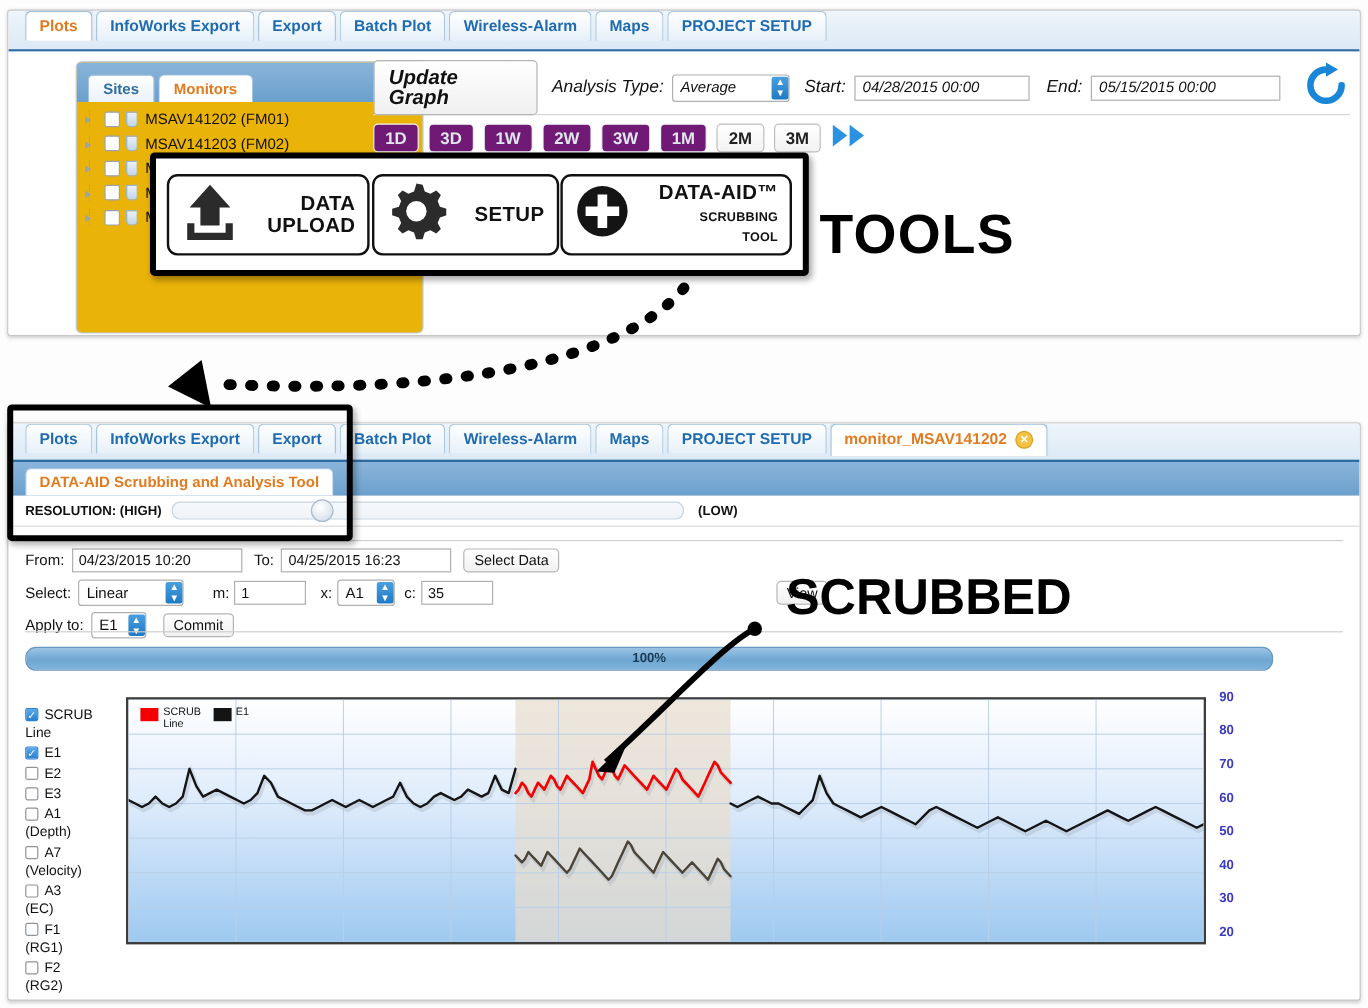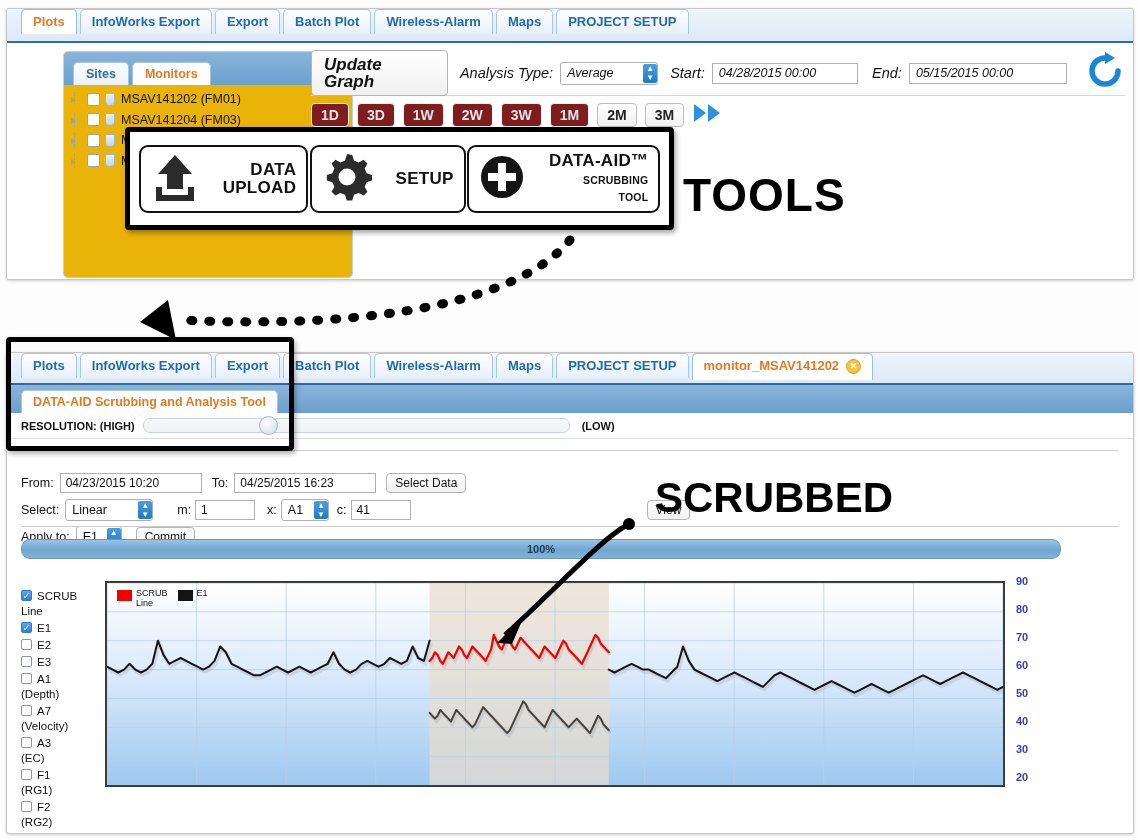--- a/index.html
+++ b/index.html
@@ -142,21 +142,21 @@
   #rangeRow{
     position:absolute;left:304px;top:52px;right:8px;height:40px;
     display:flex;align-items:center;
   }
   .rbtn{
     font-size:14px;font-weight:bold;color:#222;
     background:linear-gradient(#ffffff,#f2f2f2);
     border:1px solid #bdbdbd;border-radius:4px;
     padding:4px 9px;margin-right:8px;line-height:1;
   }
-  .rbtn.ghost{color:#dfe7ee;background:#7f1d1d;border-color:#eef3f7;}
+  .rbtn.ghost{color:#dfe7ee;background:#701a75;border-color:#eef3f7;}
 
   
   #toolsBox{
     position:absolute;left:125px;top:127px;width:549px;height:103px;
     background:#fff;border:5px solid #000;border-radius:4px;
     box-shadow:2px 3px 5px rgba(0,0,0,.35);
     display:flex;align-items:center;justify-content:space-around;
     padding:0 8px;box-sizing:border-box;z-index:20;
   }
   .toolbtn{
@@ -199,21 +199,21 @@
     background:linear-gradient(#f6f9fc,#eef3f8);border:1px solid #c5d4e2;
   }
   #sliderKnob{
     position:absolute;left:125px;top:-3px;width:17px;height:17px;border-radius:50%;
     background:radial-gradient(circle at 40% 35%,#ffffff,#cdd9e4);
     border:1px solid #a9bccd;
   }
   #resLow{font-size:11px;font-weight:bold;color:#111;margin-left:12px;}
 
   
-  #formArea{position:absolute;left:0;top:116px;right:0;height:70px;}
+  #formArea{position:absolute;left:0;top:100px;right:0;height:70px;}
   .frow{display:flex;align-items:center;height:27px;padding-left:14px;font-size:12.5px;color:#111;}
   .fi{border:1px solid #b0b0b0;background:#fff;height:20px;
       display:inline-flex;align-items:center;padding:0 5px;font-size:12px;box-sizing:border-box;}
   .btn{
     font-size:12px;color:#111;background:linear-gradient(#ffffff,#f1f1f1);
     border:1px solid #b5b5b5;border-radius:4px;padding:3px 8px;line-height:1;
   }
   #formDivTop{position:absolute;left:14px;top:97px;right:14px;border-top:1px solid #cfcfcf;}
   #formDivBot{position:absolute;left:14px;top:173px;right:14px;border-top:1px solid #cfcfcf;}
   #scrubbedWord{
@@ -289,20 +289,26 @@
       <div id="sidebarHead">
           <div class="stab">Sites</div>
           <div class="stab active">Monitors</div>
         </div>
       <div id="treeList">
           <div class="treerow">
             <span class="tw"></span>
             <span class="cbx"></span>
             <span class="folder"></span>
             <span>MSAV141202 (FM01)</span>
+          </div>
+          <div class="treerow">
+            <span class="tw"></span>
+            <span class="cbx"></span>
+            <span class="folder"></span>
+            <span>MSAV141203 (FM02)</span>
           </div>
           <div class="treerow">
             <span class="tw"></span>
             <span class="cbx"></span>
             <span class="folder"></span>
             <span>MSAV141204 (FM03)</span>
           </div>
           <div class="treerow">
             <span class="tw"></span>
             <span class="cbx"></span>
@@ -437,21 +443,21 @@
         <span class="spin" style="height:18px">▲<br>▼</span>
       </span>
       <span style="margin-left:24px;margin-right:4px">m:</span>
       <span class="fi" style="width:60px">1</span>
       <span style="margin-left:12px;margin-right:4px">x:</span>
       <span class="selbox" style="height:20px;margin-right:0">
         <span class="val" style="min-width:22px">A1</span>
         <span class="spin" style="height:18px">▲<br>▼</span>
       </span>
       <span style="margin-left:8px;margin-right:4px">c:</span>
-      <span class="fi" style="width:60px">41</span>
+      <span class="fi" style="width:60px">35</span>
       <span class="btn" style="margin-left:236px">View</span>
     </div>
 
     <div class="frow">
       <span style="margin-right:6px">Apply to:</span>
       <span class="selbox" style="height:20px;margin-right:0">
         <span class="val" style="min-width:20px">E1</span>
         <span class="spin" style="height:18px">▲<br>▼</span>
       </span>
       <span class="btn" style="margin-left:14px">Commit</span>

